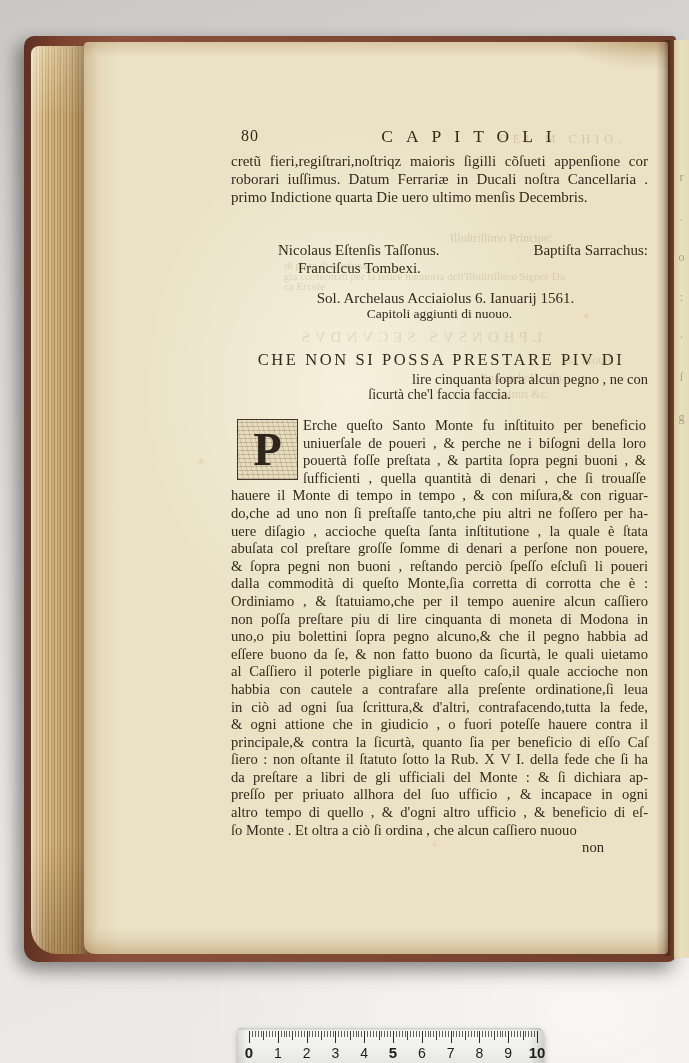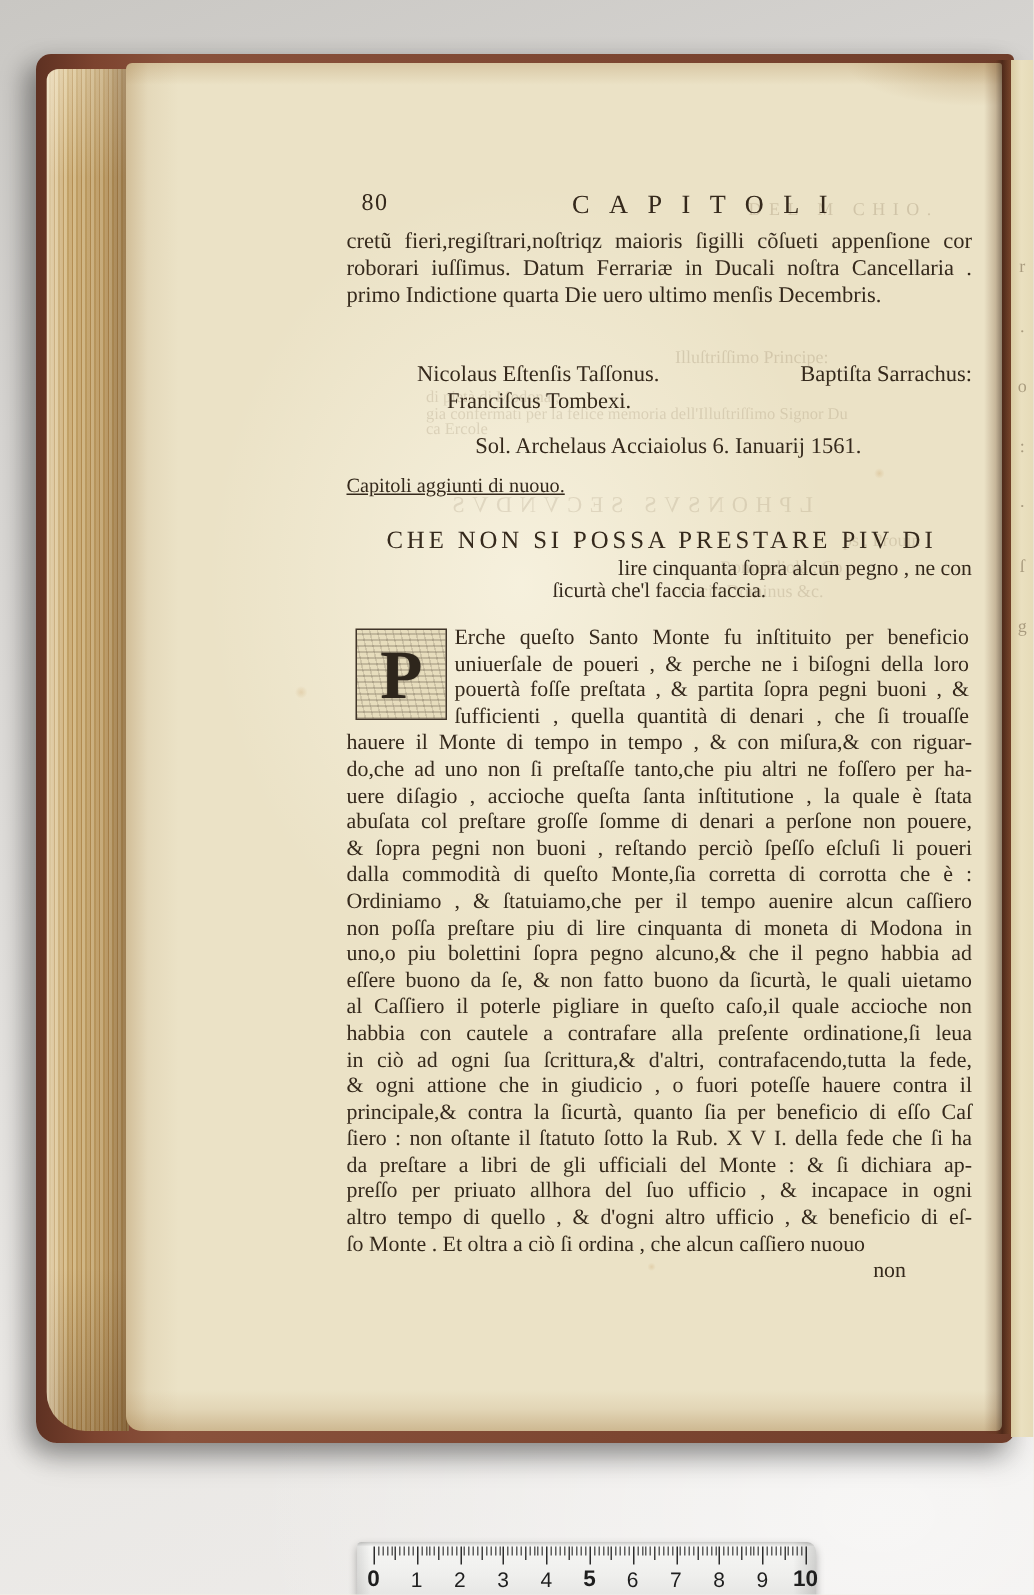--- a/index.html
+++ b/index.html
@@ -40,21 +40,21 @@
   .headrow{position:absolute;top:84px;left:0;width:417px;height:20px;}
   .folio{position:absolute;left:10px;top:1px;font-size:16px;letter-spacing:1px;}
   .running{position:absolute;left:112px;width:260px;text-align:center;font-size:17.5px;letter-spacing:13px;font-variant:small-caps;}
   .para1{position:absolute;top:110px;left:0;width:417px;font-size:15px;line-height:18px;}
   .line{text-align:justify;text-align-last:justify;white-space:normal;}
   .para1 .line:last-child,.full .line:last-child{text-align-last:left;}
   .names{position:absolute;top:200px;left:0;width:417px;font-size:15px;}
   .names .row1{display:flex;justify-content:space-between;padding-left:47px;gap:12px;}
   .names .row2{padding-left:67px;margin-top:1px;}
   .solline{position:absolute;top:248px;left:0;width:417px;text-align:center;font-size:15px;padding-left:6px;}
-  .subhead{position:absolute;top:274px;left:0;width:417px;font-size:13.5px;text-decoration:underline;}
+  .subhead{position:absolute;top:264px;left:0;width:417px;text-align:center;font-size:13.5px;}
   .h1{position:absolute;top:308px;left:-10px;width:440px;text-align:center;font-size:16.5px;letter-spacing:2.6px;}
   .h2{position:absolute;top:329px;left:0;width:417px;text-align:right;font-size:14.5px;}
   .h3{position:absolute;top:345px;left:0;width:417px;text-align:center;font-size:14px;}
   .body{position:absolute;top:375px;left:0;width:417px;font-size:14.6px;line-height:17.6px;}
   .indented{margin-left:72px;width:343px;}
   .full{width:417px;}
   .catchword{text-align:right;padding-right:44px;}
   .dropcap{position:absolute;left:6px;top:2px;width:61px;height:61px;border:1.5px solid #40352a;box-sizing:border-box;
     background:
       repeating-linear-gradient(0deg, rgba(62,50,38,.22) 0 1px, transparent 1px 4px),

